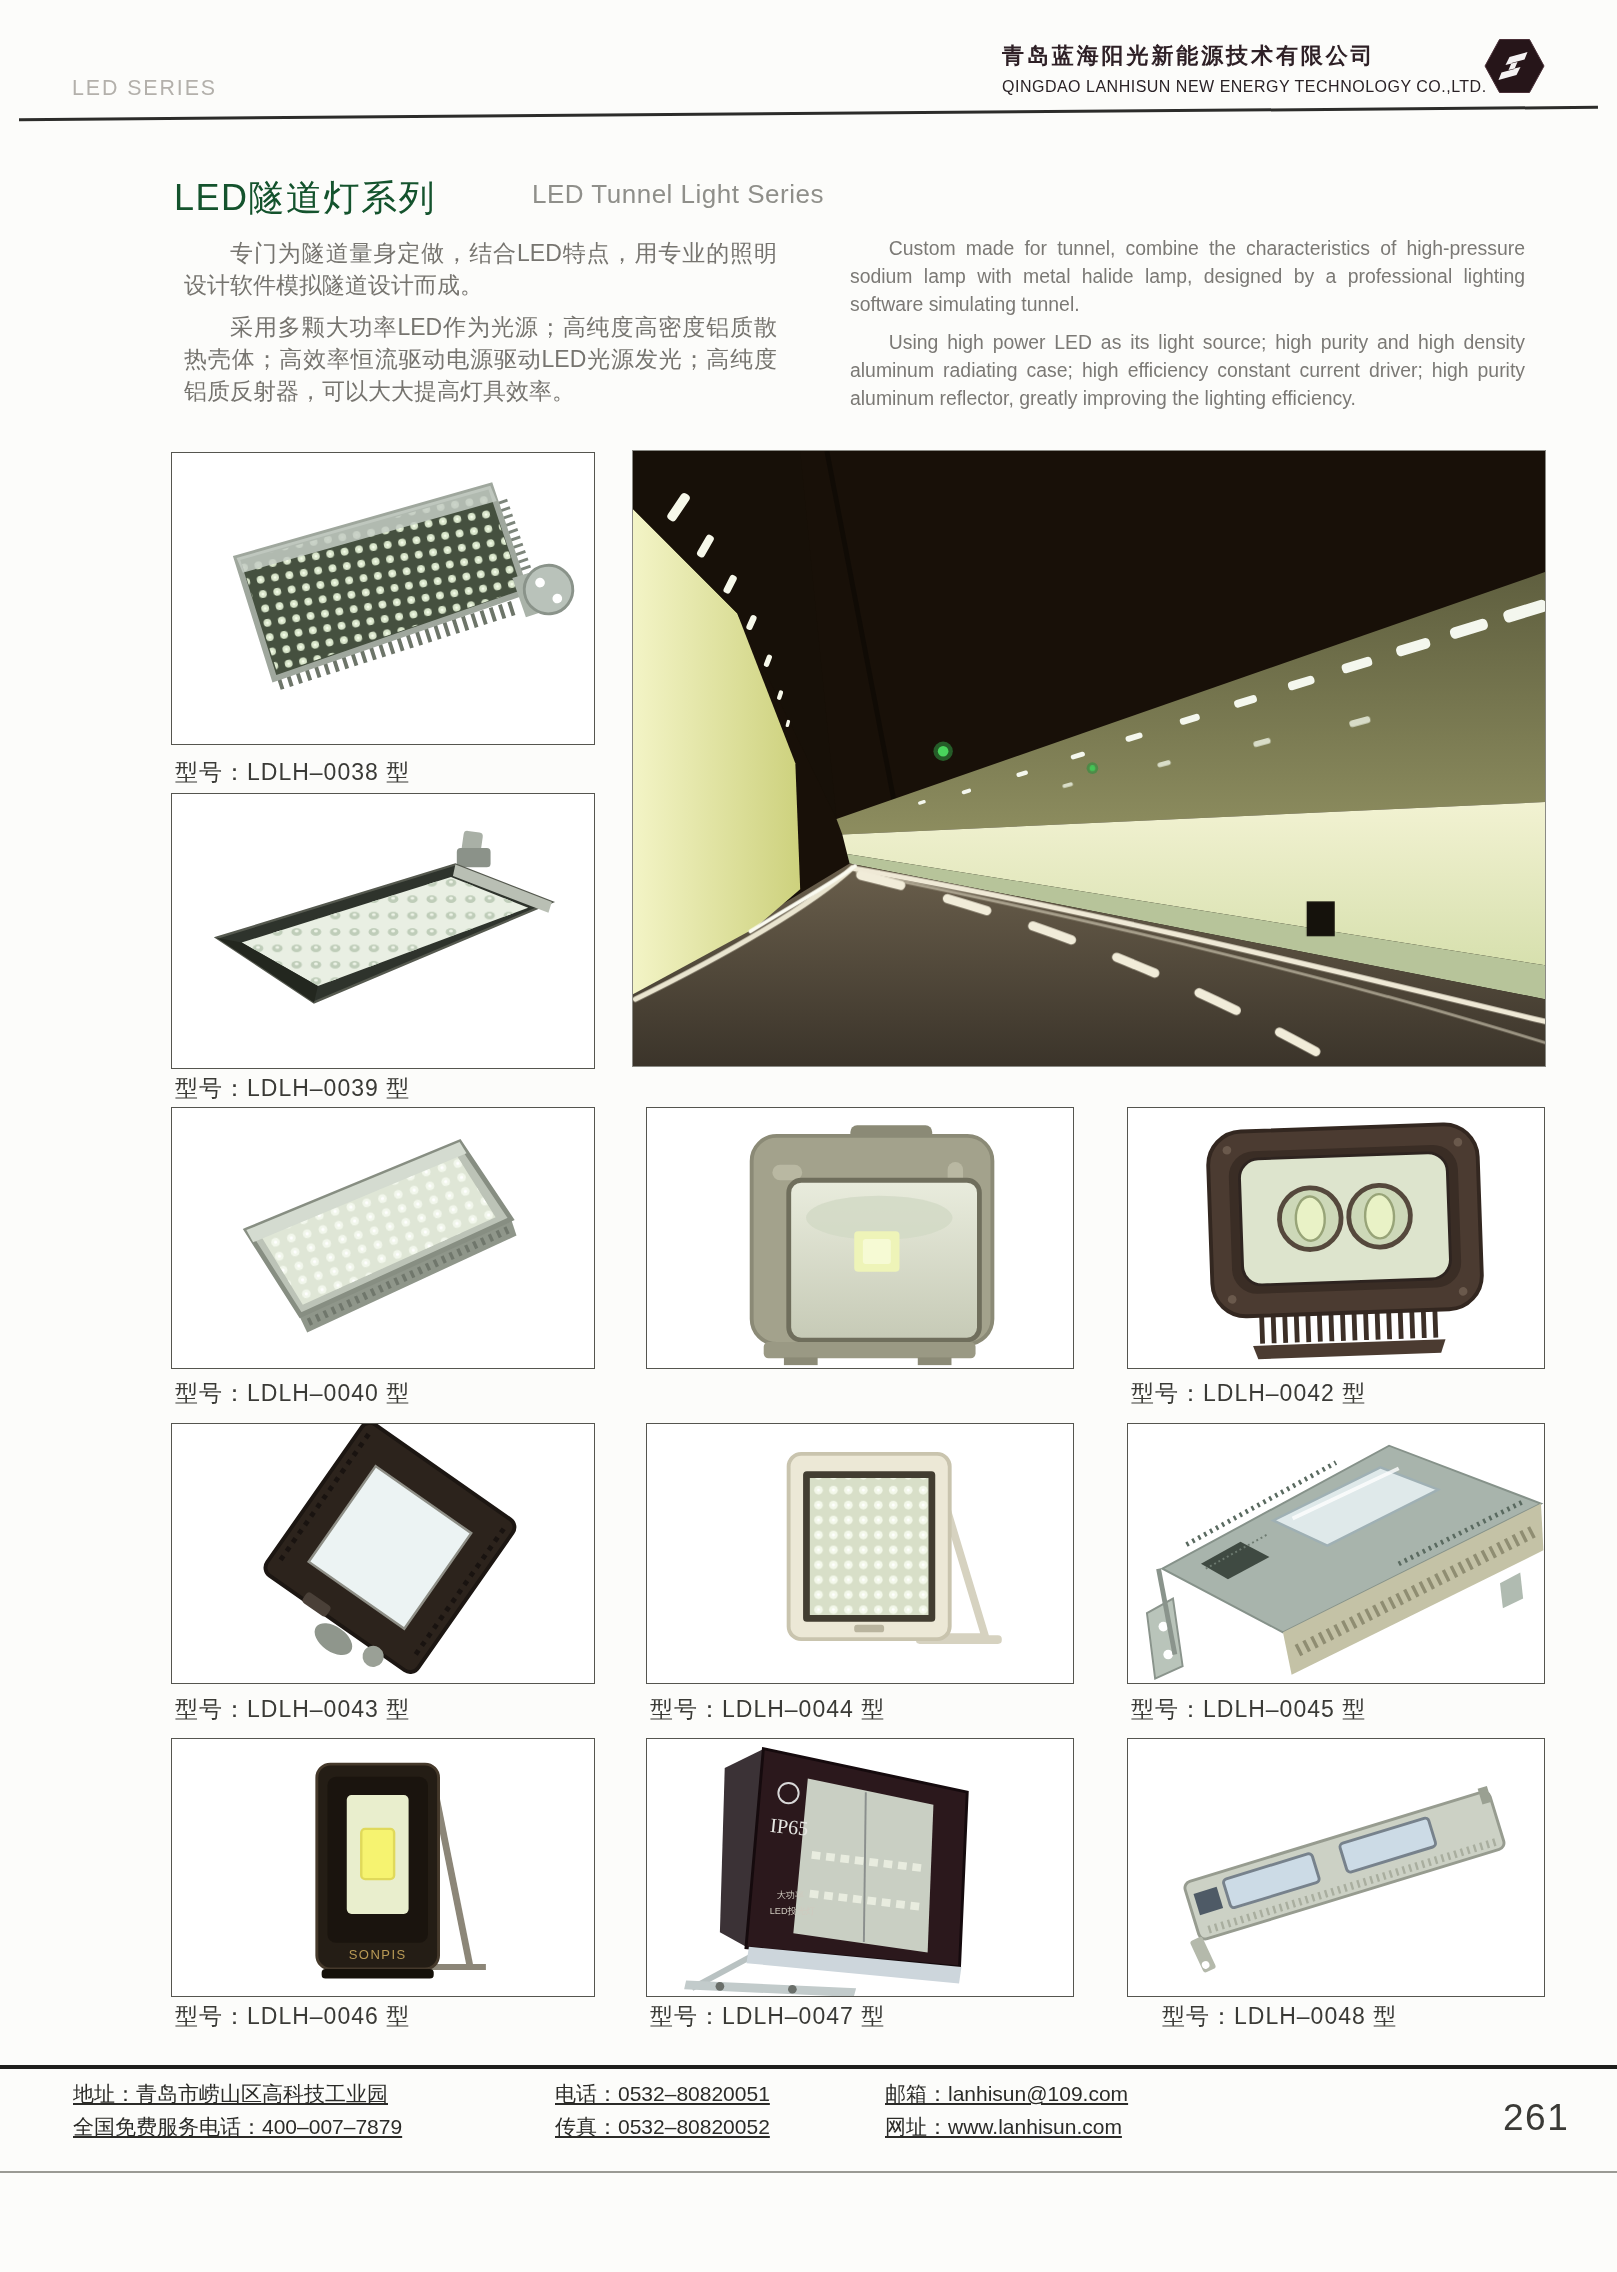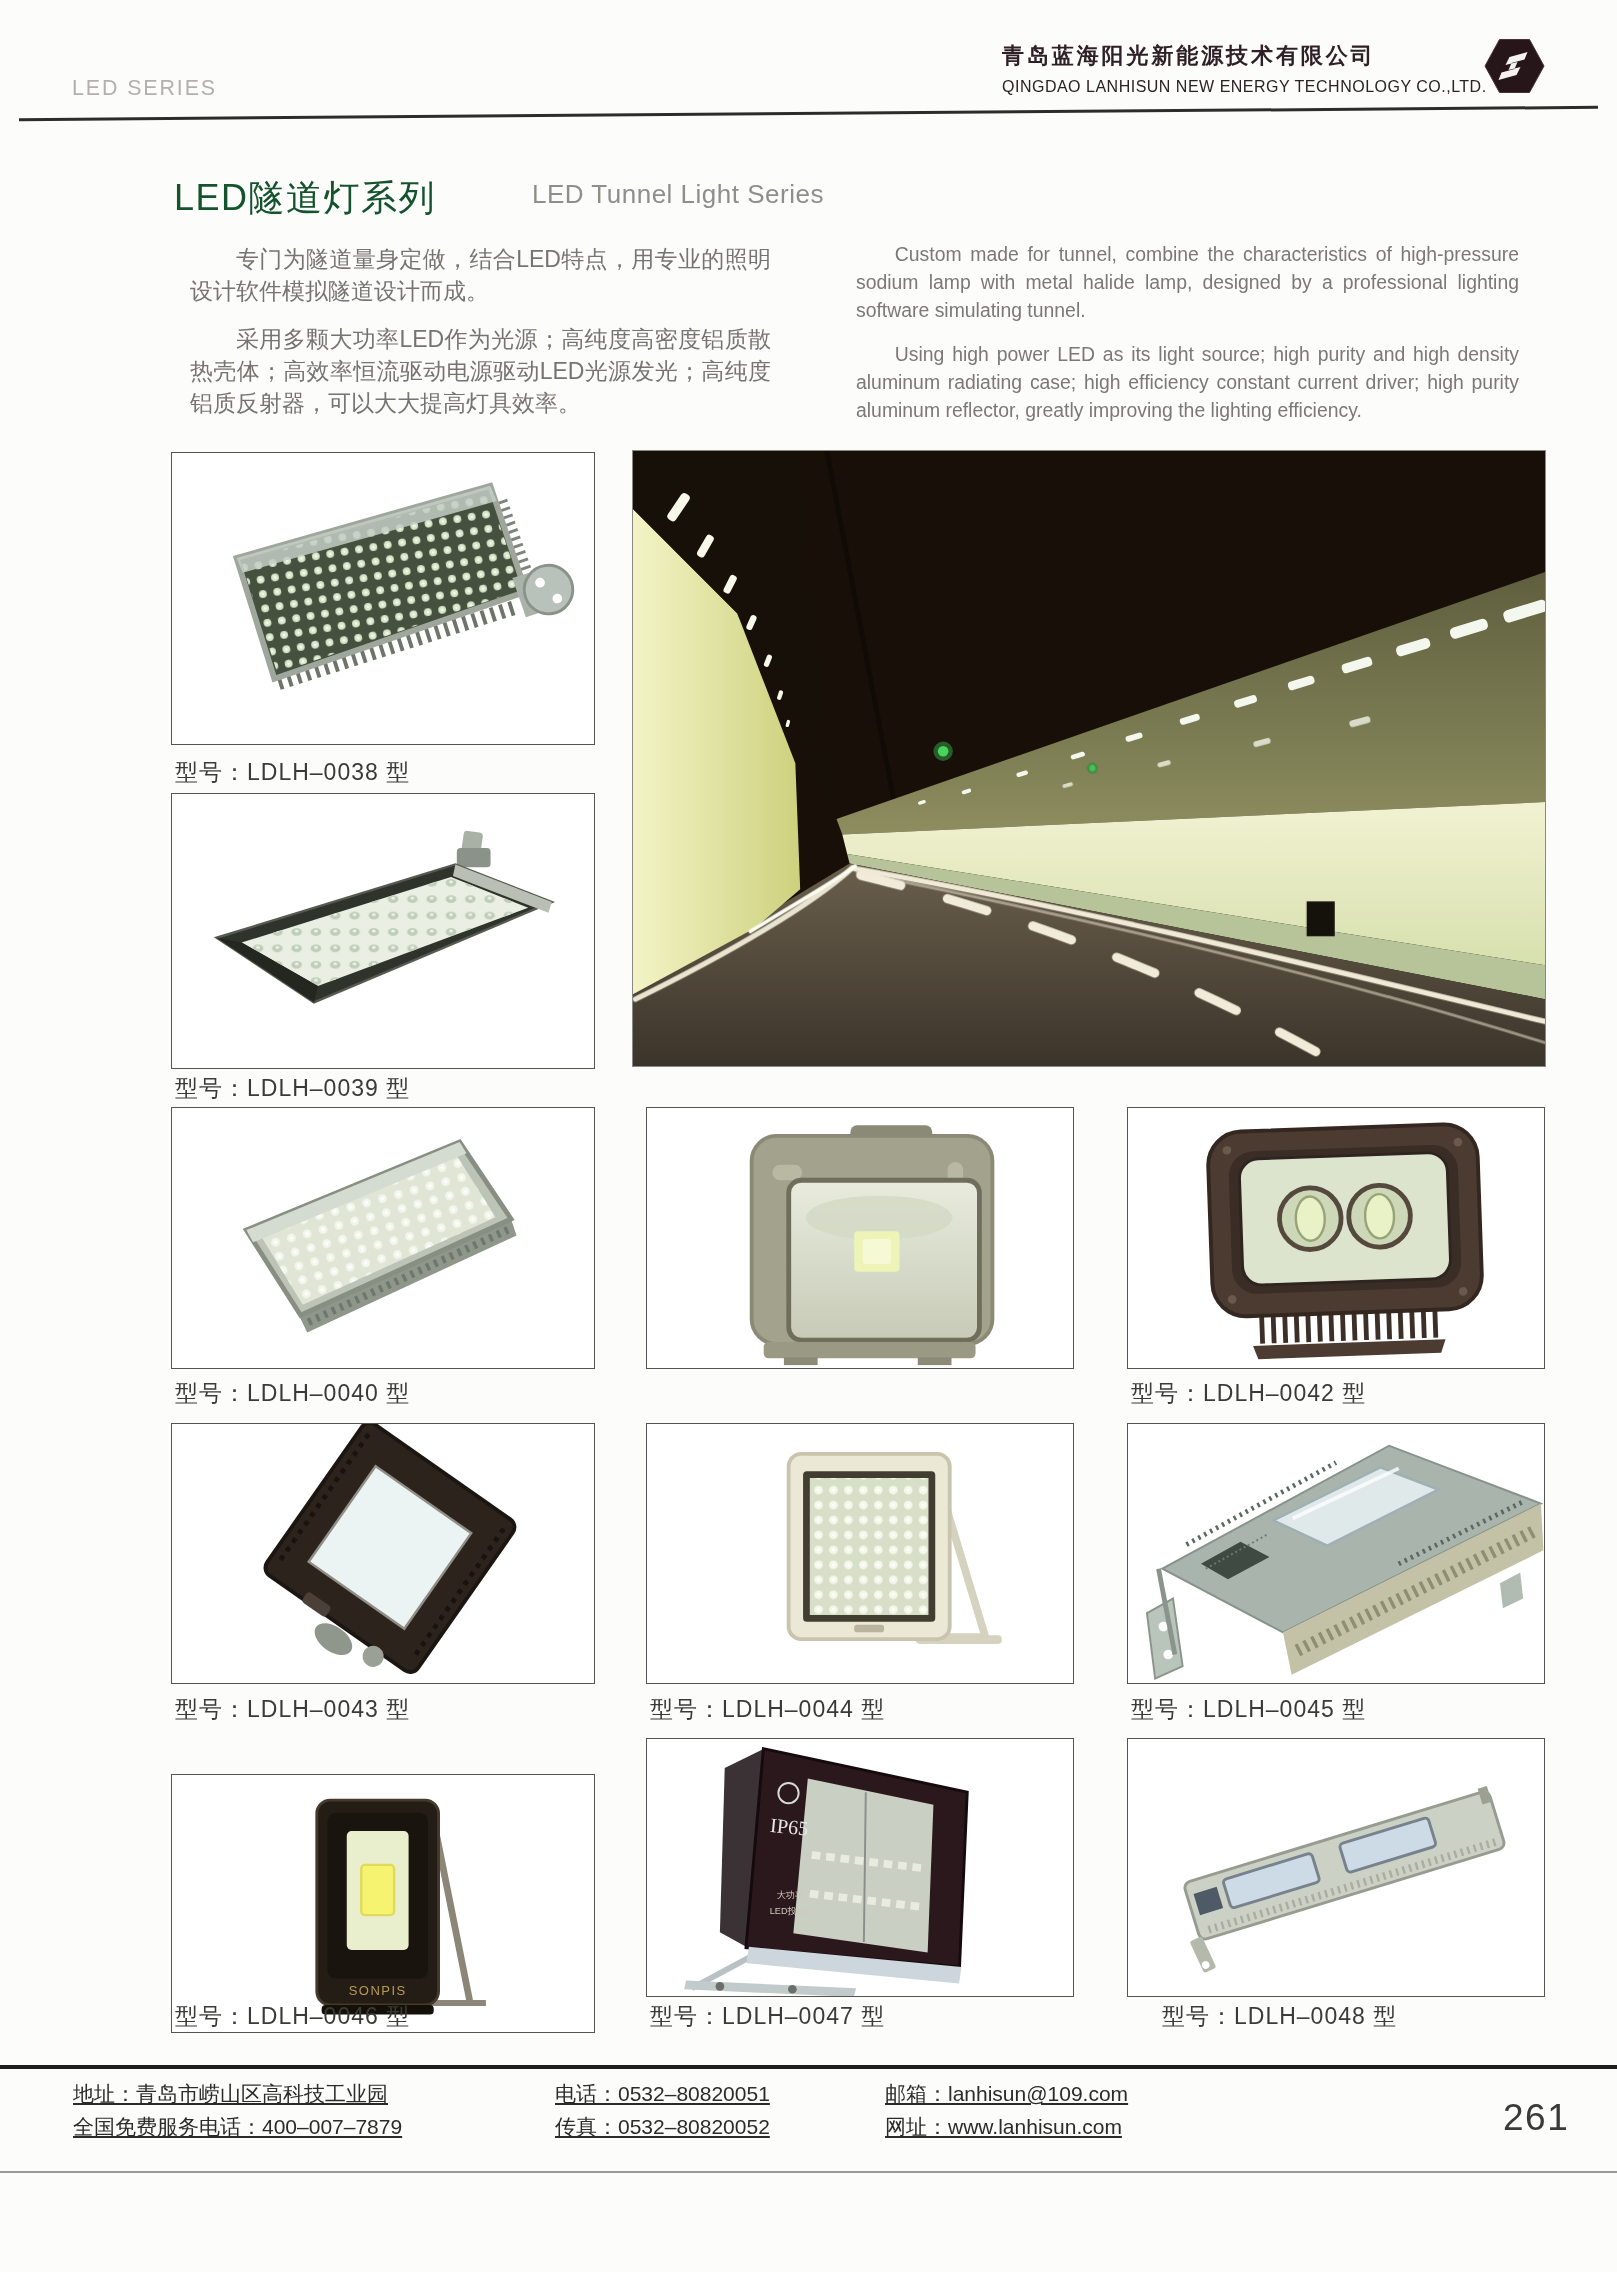--- a/index.html
+++ b/index.html
@@ -9,21 +9,21 @@
   
   .series-label{left:72px;top:76px;font-size:21.4px;letter-spacing:1.9px;color:#b3b0ab;}
   .company-cn{left:1002px;top:41px;width:481px;font-size:22px;font-weight:bold;color:#2e2026;
               letter-spacing:2.9px;white-space:nowrap;}
   .company-en{left:1002px;top:78px;width:481px;font-size:16px;color:#2a2226;white-space:nowrap;letter-spacing:0.5px;}
   .header-rule{left:19.4px;top:112px;width:1579px;height:2.9px;background:#2c2c2a;transform:rotate(-0.45deg);}
   
   .title-cn{left:174px;top:174px;font-size:36px;font-weight:normal;color:#14532d;letter-spacing:1.5px;}
   .title-en{left:532px;top:179px;font-size:26px;color:#8f8f8a;letter-spacing:0.5px;}
   .intro{line-height:32px;text-align:justify;color:#76746f;}
-  .intro p{margin:16px;text-indent:2em;}
+  .intro p{margin:10px;text-indent:2em;}
   .intro-zh{left:174px;top:227px;width:613px;font-size:23px;}
   .intro-en{left:840px;top:224px;width:695px;font-size:19.4px;line-height:28px;color:#7b7975;}
   
   .pbox{position:absolute;background:#ffffff;border:1.5px solid #55554f;box-sizing:border-box;}
   .pbox svg{display:block;width:100%;height:100%;}
   .model-label{position:absolute;font-size:23px;color:#3a3a36;letter-spacing:1px;white-space:nowrap;}
   .photo{position:absolute;border:0.5px solid #8a8a84;box-sizing:border-box;}
   
   .footer-rule-top{left:0;top:2065px;width:1617px;height:3.9px;background:#1e1e1c;}
   .footer-rule-bottom{left:0;top:2171px;width:1617px;height:1.5px;background:#9a9a94;}
@@ -286,21 +286,21 @@
       <line x1="160" y1="300" x2="286" y2="230" stroke="#6d7a70" stroke-width="4" stroke-dasharray="4 6"></line>
       <line x1="120" y1="250" x2="430" y2="80" stroke="#5a6a60" stroke-width="10" stroke-dasharray="5 9"></line>
       <line x1="560" y1="290" x2="820" y2="160" stroke="#5a6a60" stroke-width="10" stroke-dasharray="5 9"></line>
       <polygon points="320,432 855,165 860,262 338,520" fill="#c4c2a6"></polygon>
       <line x1="350" y1="470" x2="845" y2="220" stroke="#8f8d72" stroke-width="26" stroke-dasharray="7 11"></line>
       <polygon points="770,330 812,308 818,362 776,382" fill="#b0bbb1"></polygon>
     </svg>
   </div>
   <div class="model-label" style="left:1131px;top:1694px;">型号：LDLH–0045 型</div>
 
-  <div class="pbox" style="left:171px;top:1738px;width:424px;height:259px;margin-top:36px;">
+  <div class="pbox" style="left:171px;top:1738px;width:424px;height:259px;">
     <svg viewBox="0 0 870 532" preserveAspectRatio="xMidYMid meet">
       <polyline points="545,120 615,470" fill="none" stroke="#8c8678" stroke-width="14"></polyline>
       <line x1="478" y1="472" x2="648" y2="472" stroke="#8c8678" stroke-width="12"></line>
       <rect x="298" y="52" width="252" height="424" rx="28" fill="#241d15" stroke="#45392b" stroke-width="6"></rect>
       <rect x="320" y="78" width="208" height="344" rx="18" fill="#1a140e"></rect>
       <rect x="360" y="116" width="128" height="246" rx="10" fill="#e9eecd"></rect>
       <rect x="390" y="186" width="68" height="104" rx="8" fill="#f6f370" stroke="#e0d95a" stroke-width="5"></rect>
       <text x="424" y="456" font-size="27" fill="#b99a55" text-anchor="middle" letter-spacing="3">SONPIS</text>
       <rect x="308" y="476" width="232" height="20" rx="8" fill="#141009"></rect>
     </svg>

